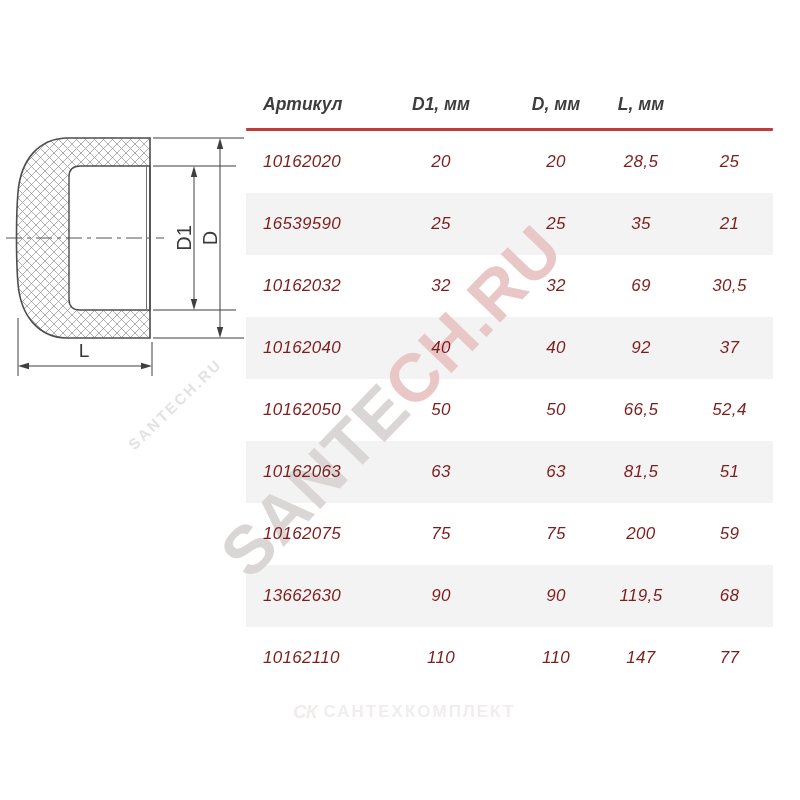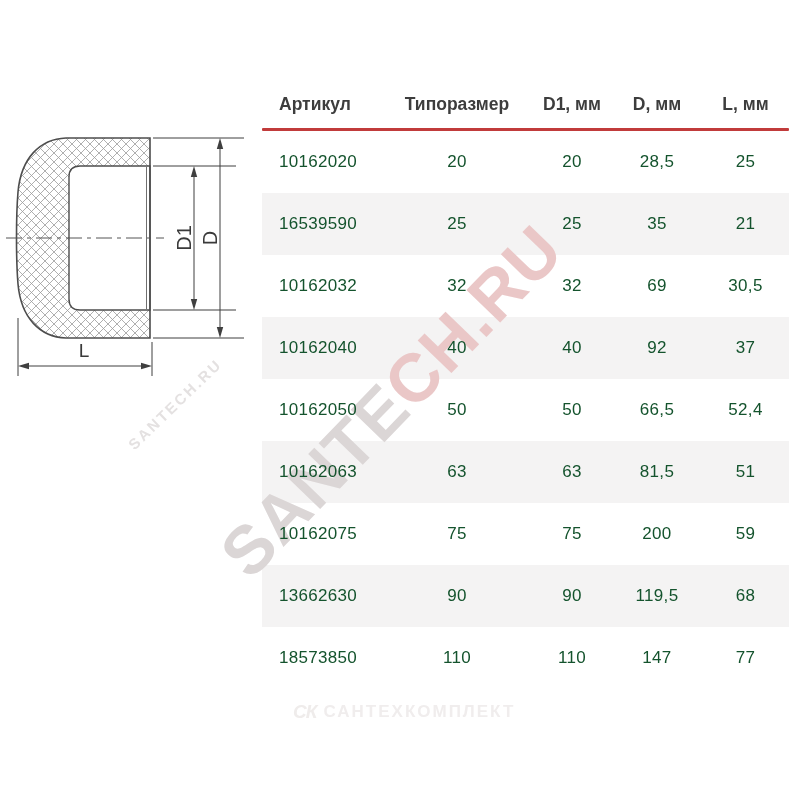--- a/index.html
+++ b/index.html
@@ -21,30 +21,30 @@
   .wm-big{
     position:absolute;left:391px;top:401px;
     transform:translate(-50%,-50%) rotate(-46deg);
     font-size:68px;font-weight:700;letter-spacing:1px;
     white-space:nowrap;z-index:1;pointer-events:none;
   }
   .wm-big .wm-gray{color:#dbd6d6;}
   .wm-big .wm-pink{color:#eac7c7;}
 
   
-  .spec{position:absolute;left:262px;top:80px;width:527px;}
+  .spec{position:absolute;left:246px;top:80px;width:527px;font-style:italic;}
   .thead{display:grid;grid-template-columns:120px 150px 80px 90px 87px;
          height:48px;align-items:center;}
   .thead .hcell{font-size:17.5px;font-weight:700;color:#3d3d3d;text-align:center;}
   .thead .hcell:first-child{text-align:left;padding-left:17px;}
   .red-rule{height:3px;background:#c13b3b;border-radius:1px;}
   .trow{display:grid;grid-template-columns:120px 150px 80px 90px 87px;
         height:62px;align-items:center;}
   .trow:nth-child(even){background:#f4f3f3;}
-  .trow .cell{font-size:17px;color:#14532d;text-align:center;
+  .trow .cell{font-size:17px;color:#7f1d1d;text-align:center;
               position:relative;z-index:2;letter-spacing:0.3px;}
   .trow .cell:first-child{text-align:left;padding-left:17px;}
 
   
   .footer-logo{position:absolute;left:293px;top:701px;display:flex;
                align-items:center;gap:7px;pointer-events:none;}
   .footer-logo .logo-icon{font-size:19px;font-weight:800;color:#efeceb;
                           font-style:italic;letter-spacing:-1px;}
   .footer-logo .logo-text{font-size:17px;font-weight:700;color:#f0eded;
                           letter-spacing:2px;}
@@ -103,21 +103,20 @@
     </svg>
   </div>
 
   <div class="wm-big">
     <span class="wm-gray">SANTE</span><span class="wm-pink">CH.RU</span>
   </div>
 
   <div class="spec">
     <div class="thead">
       <div class="hcell">Артикул</div>
-      <div class="hcell">Типоразмер</div>
       <div class="hcell">D1, мм</div>
       <div class="hcell">D, мм</div>
       <div class="hcell">L, мм</div>
     </div>
     <div class="red-rule"></div>
 
     <div class="tbody">
       <div class="trow">
         <div class="cell">10162020</div>
         <div class="cell">20</div>
@@ -168,21 +167,21 @@
         <div class="cell">59</div>
       </div>
       <div class="trow">
         <div class="cell">13662630</div>
         <div class="cell">90</div>
         <div class="cell">90</div>
         <div class="cell">119,5</div>
         <div class="cell">68</div>
       </div>
       <div class="trow">
-        <div class="cell">18573850</div>
+        <div class="cell">10162110</div>
         <div class="cell">110</div>
         <div class="cell">110</div>
         <div class="cell">147</div>
         <div class="cell">77</div>
       </div>
     </div>
   </div>
 
   <div class="footer-logo">
     <span class="logo-icon">СК</span>

